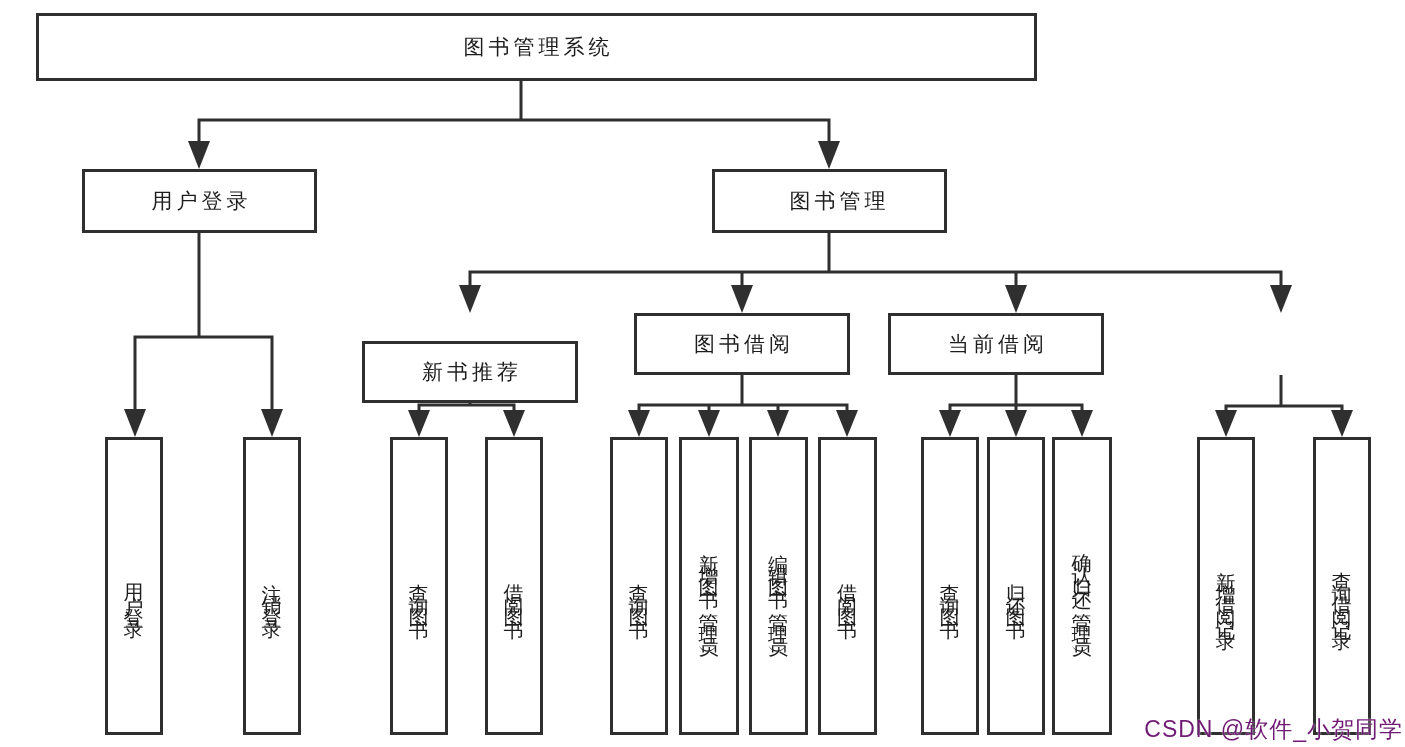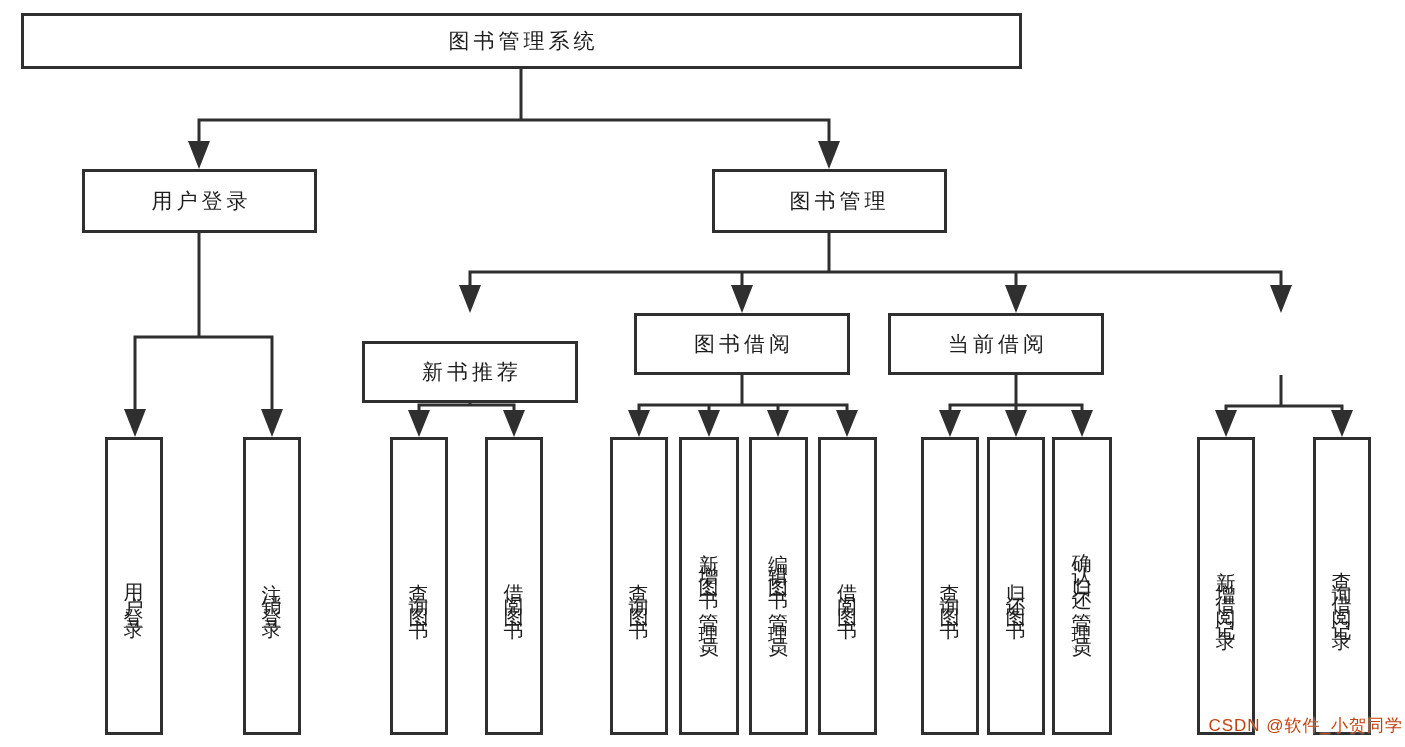--- a/index.html
+++ b/index.html
@@ -42,22 +42,22 @@
     font-size: 20px;
     line-height: 1;
     letter-spacing: 12px;
     white-space: nowrap;
     margin-bottom: -12px; 
   }
   .watermark {
     position: absolute;
     right: 2px;
     top: 714px;
-    font-size: 17px;
-    color: #c2410c;
+    font-size: 23px;
+    color: #701a75;
     letter-spacing: 1px;
     text-shadow: 0 0 2px #ffffff;
     white-space: nowrap;
   }
 </style>
 </head>
 <body>
 
 <div id="stage">
 
@@ -101,21 +101,21 @@
 
       <polygon points="939,410 961,410 950,437"></polygon>
       <polygon points="1005,410 1027,410 1016,437"></polygon>
       <polygon points="1071,410 1093,410 1082,437"></polygon>
 
       <polygon points="1215,410 1237,410 1226,437"></polygon>
       <polygon points="1331,410 1353,410 1342,437"></polygon>
     </g>
   </svg>
 
-  <div class="box" style="left:21px; top:13px; width:1001px; height:56px;">
+  <div class="box" style="left:36px; top:13px; width:1001px; height:68px;">
     <span class="h-label">图书管理系统</span>
   </div>
 
   <div class="box" style="left:82px; top:169px; width:235px; height:64px;">
     <span class="h-label">用户登录</span>
   </div>
   <div class="box" style="left:712px; top:169px; width:235px; height:64px;padding-left:16px;">
     <span class="h-label">图书管理</span>
   </div>
 

